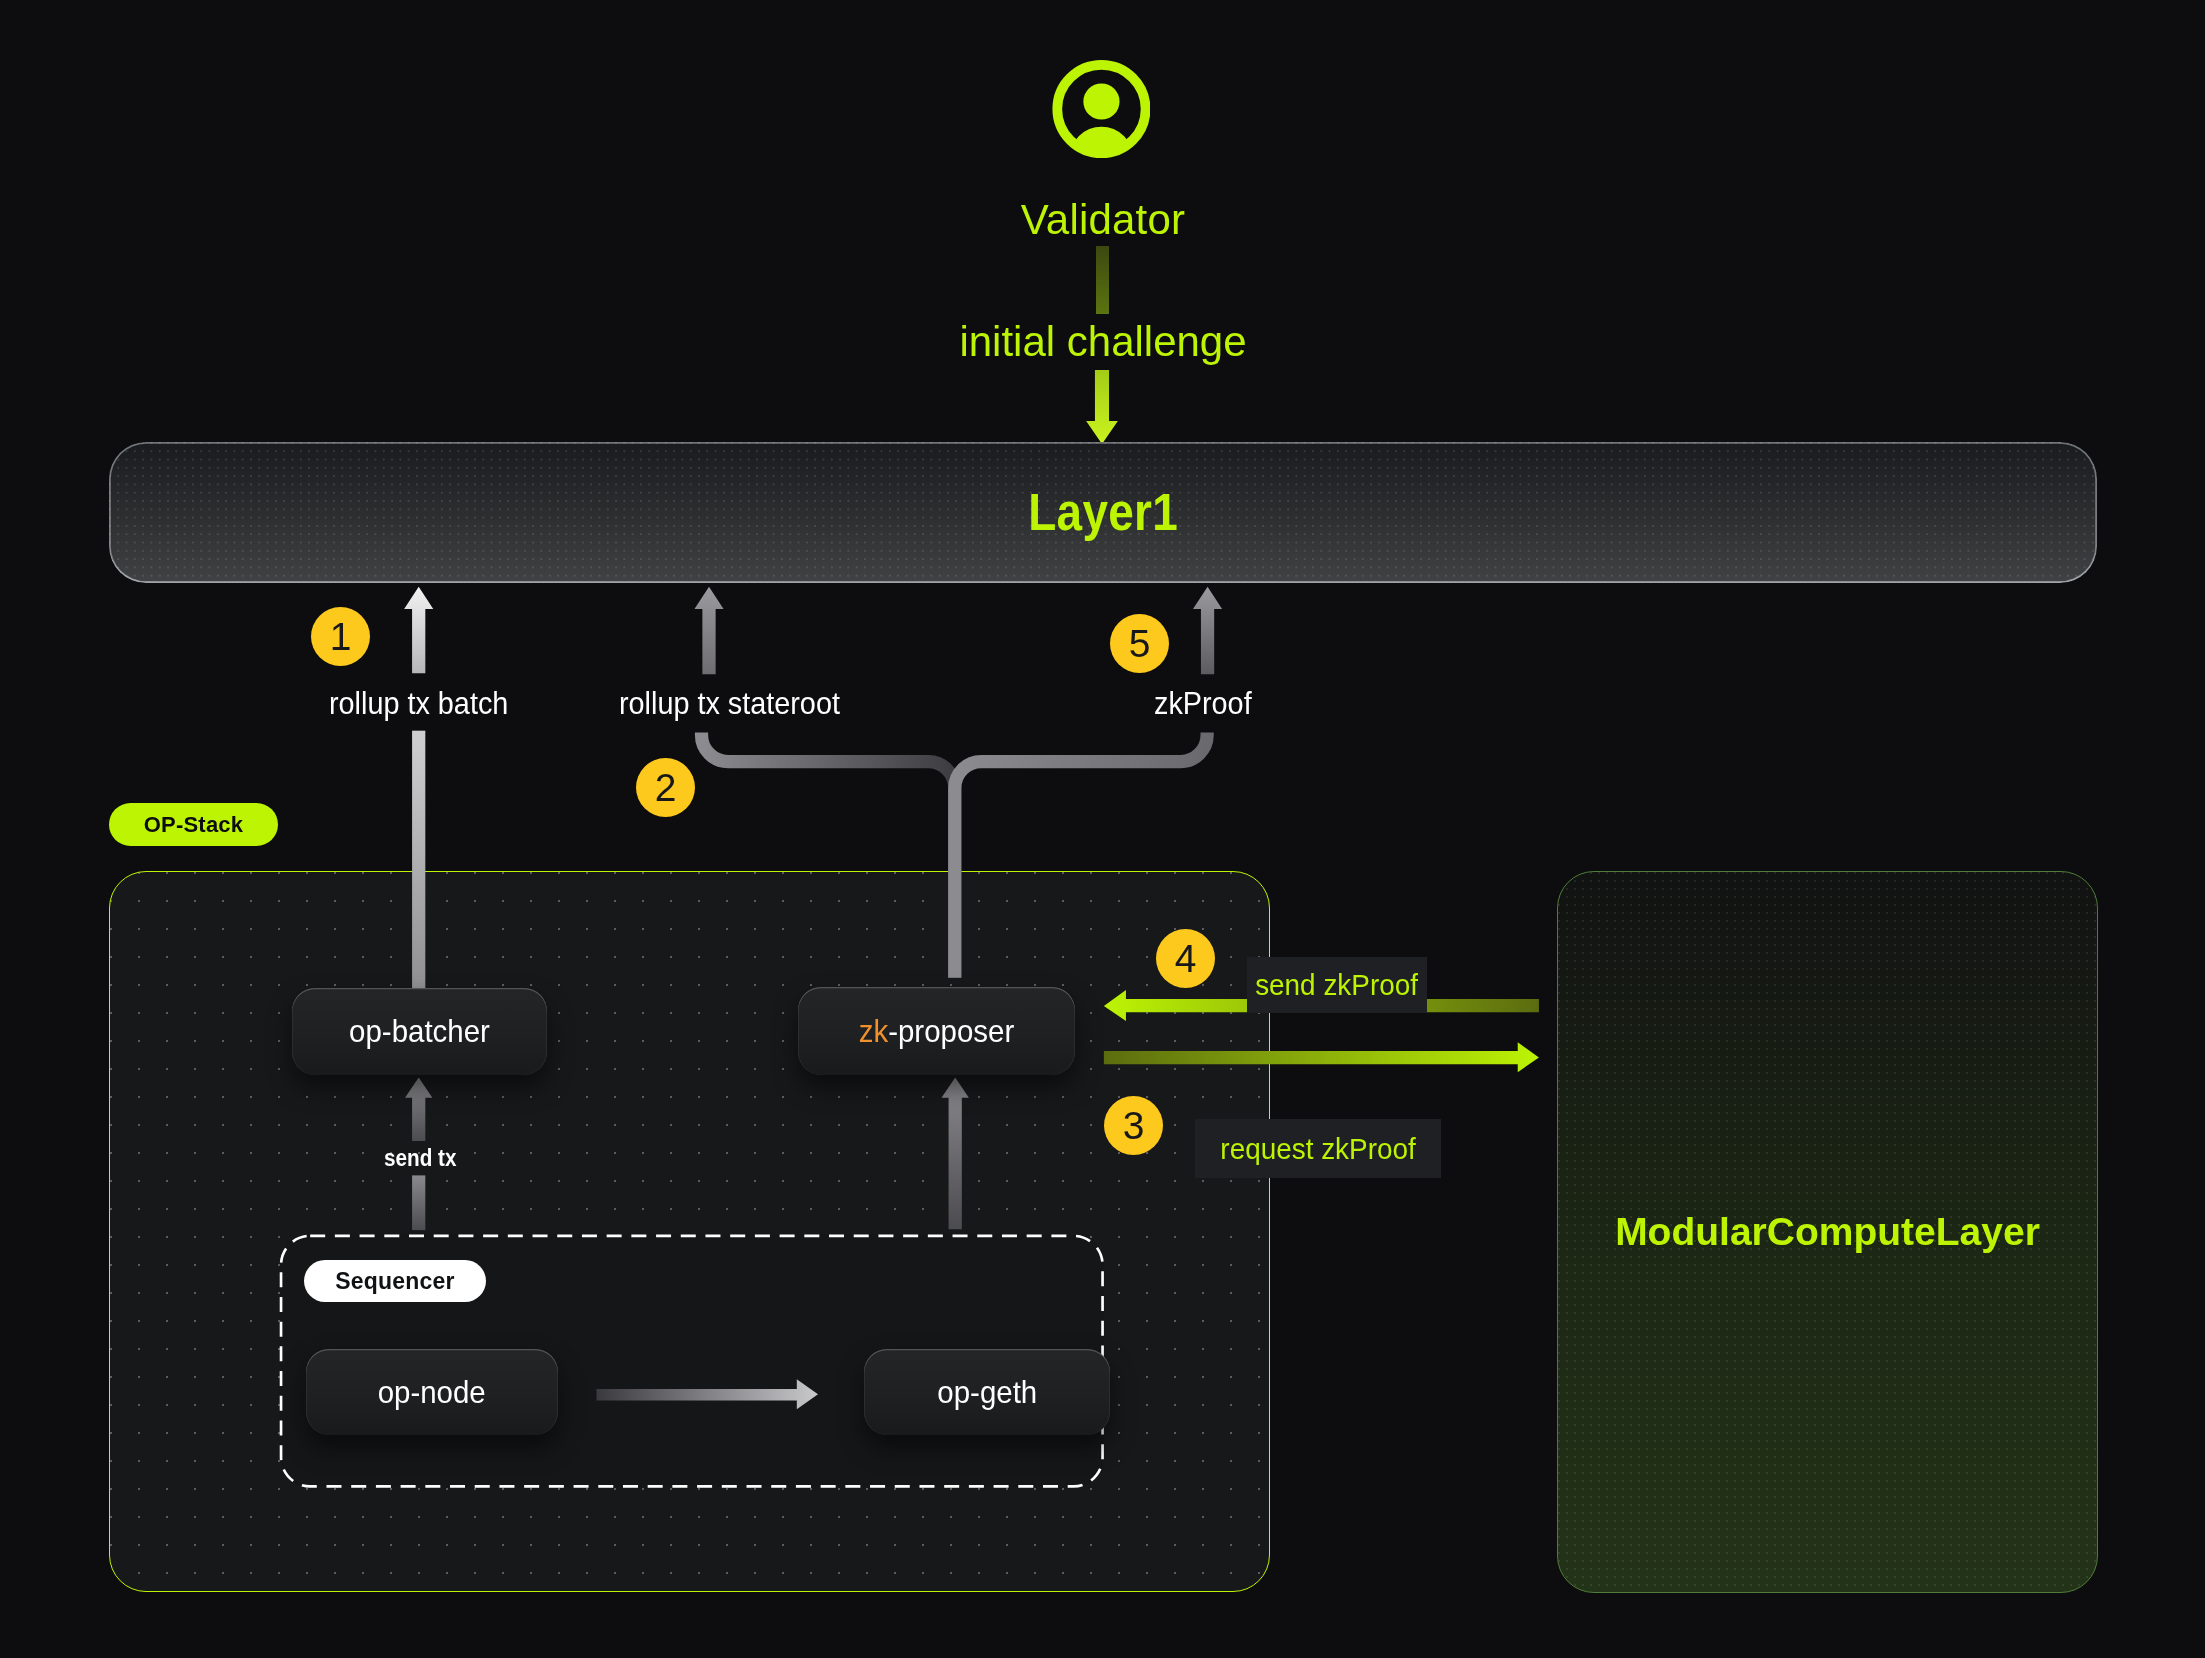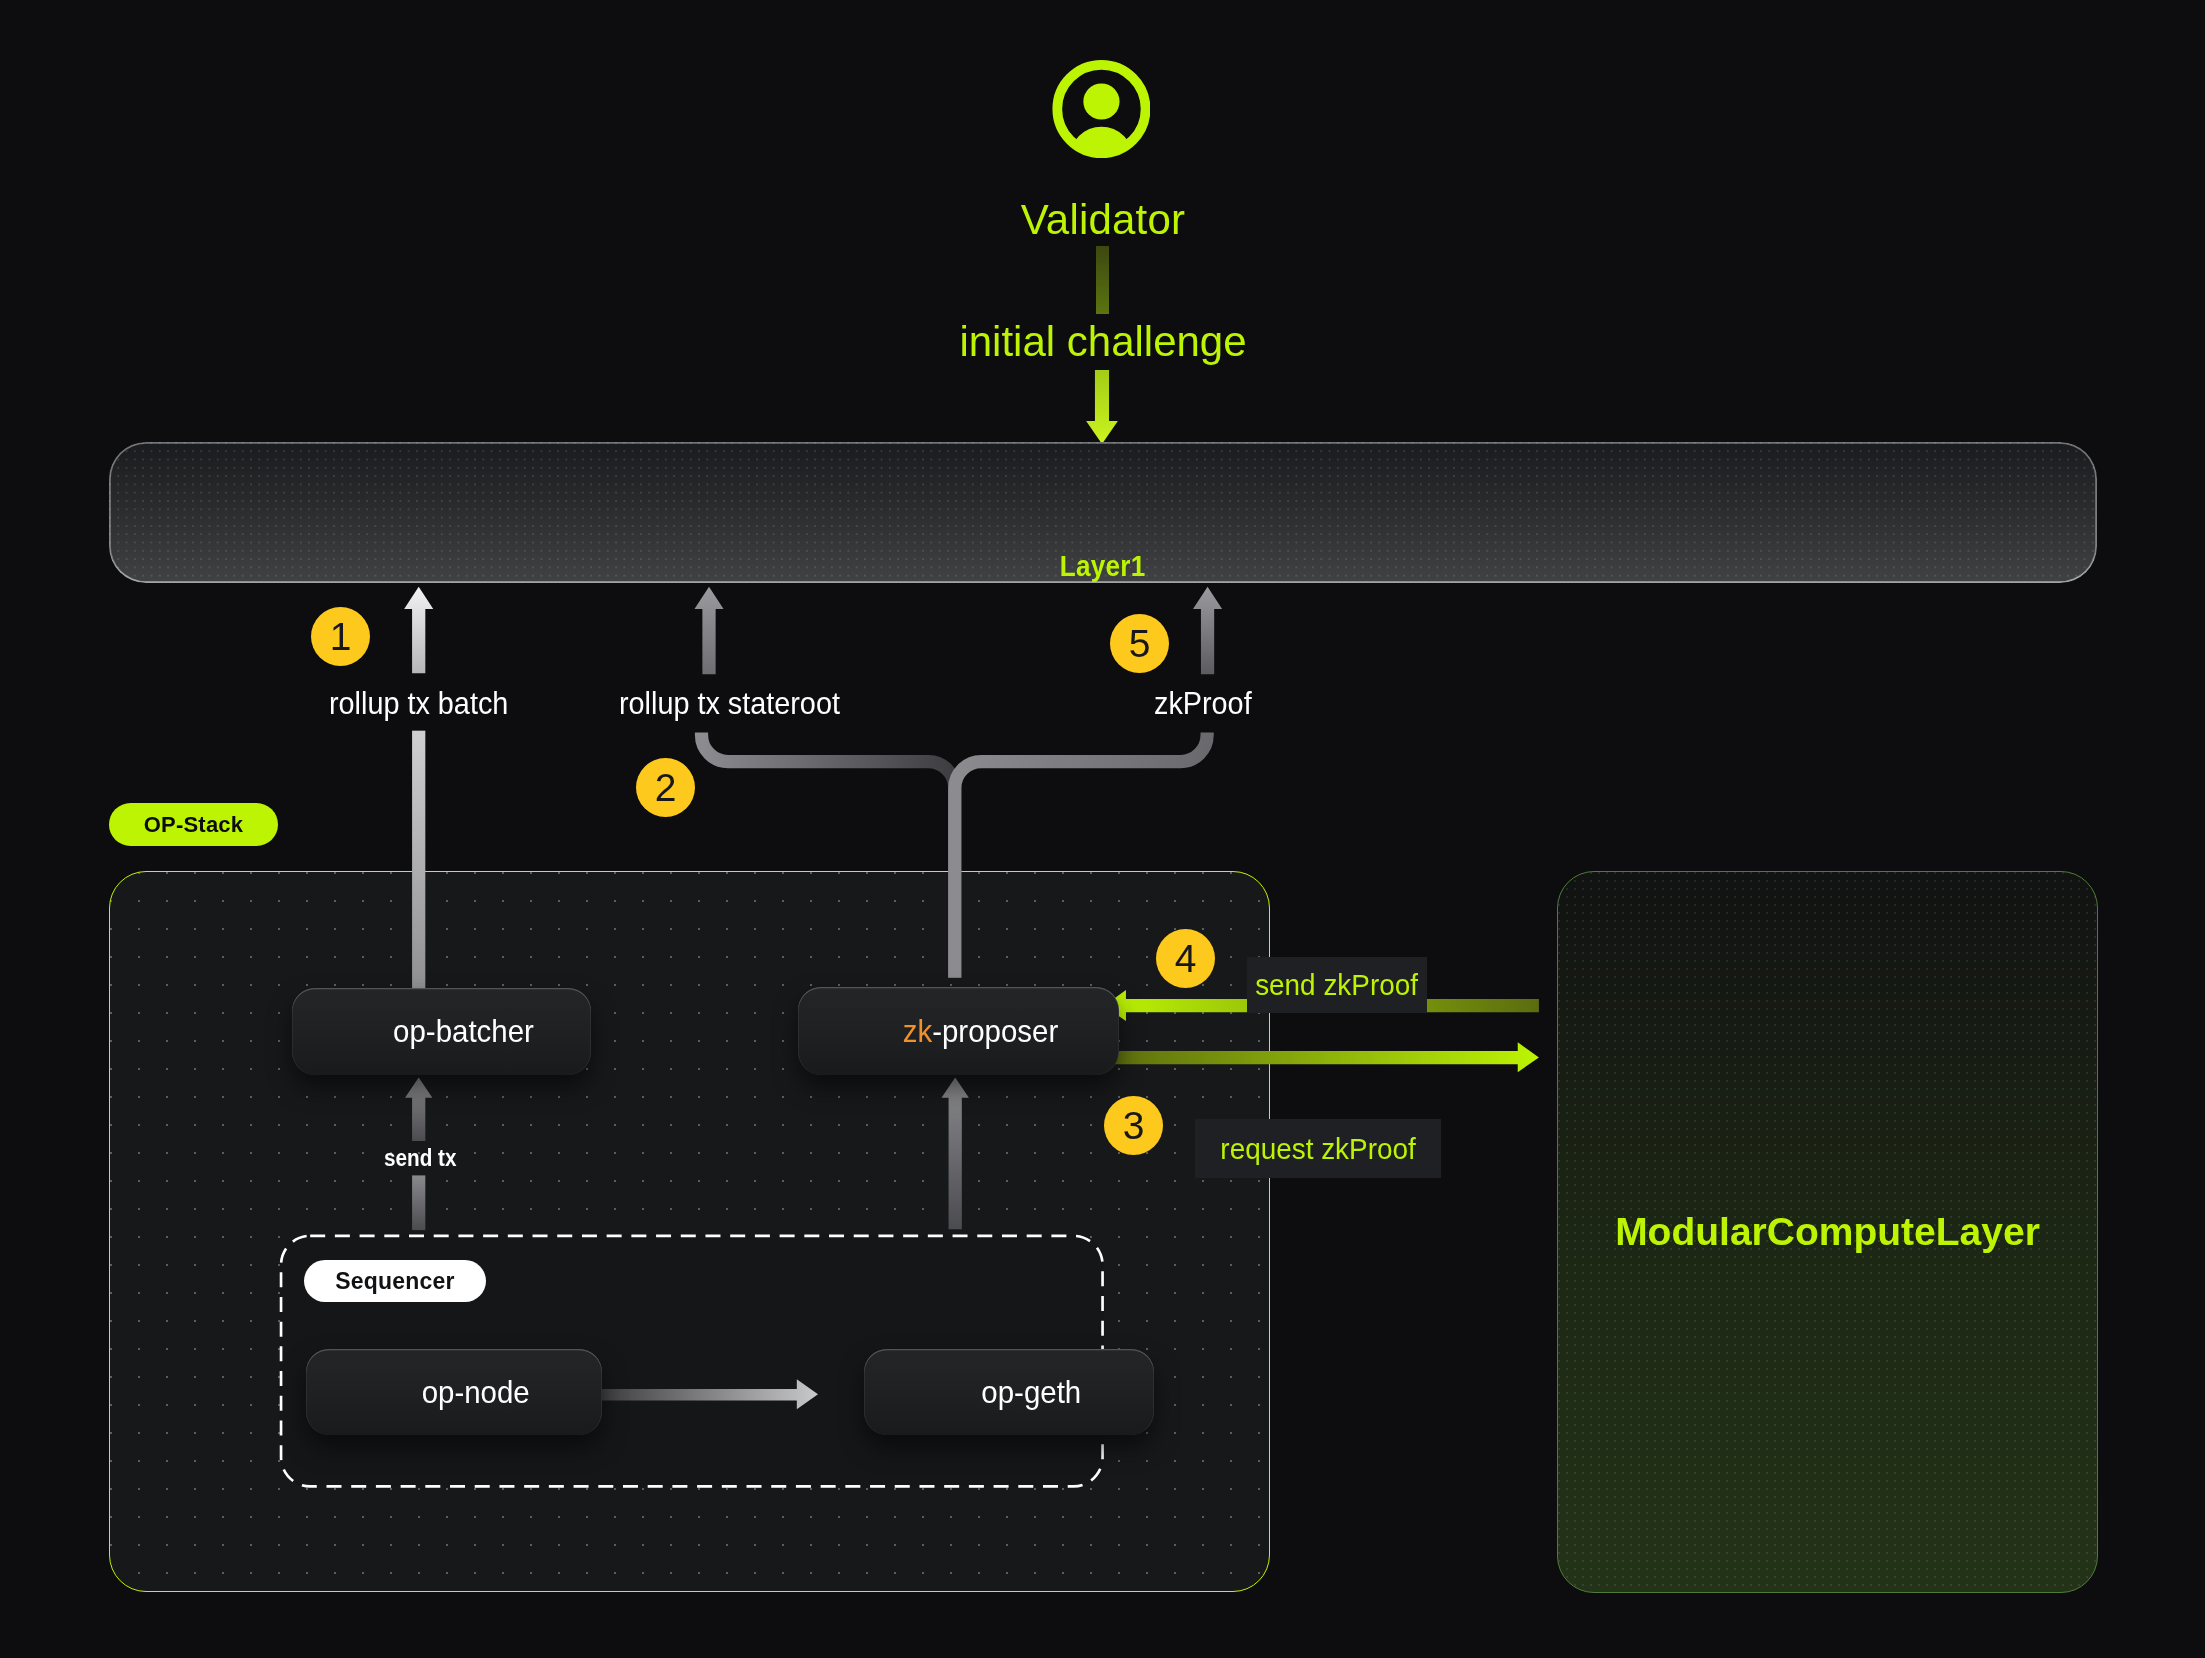--- a/index.html
+++ b/index.html
@@ -21,22 +21,22 @@
   #challenge-arrow{left:1086px;top:370px;width:32px;height:74px;}
 
   
   #layer1{left:109px;top:442px;width:1988px;height:141px;border-radius:37px;
       background:
         radial-gradient(circle at 0.9px 0.9px, rgba(190,195,205,.17) 0.9px, transparent 1.2px) 0 0/8.3px 8.3px,
         linear-gradient(180deg,#1a1b1e 0%,#2c2d2f 50%,#414244 100%);
       box-shadow:inset 0 0 0 1.8px rgba(200,203,208,.50),
                  inset 0 -1.8px 0 rgba(255,255,255,.30);}
   #layer1-label{position:absolute;left:0;top:0;width:100%;height:100%;
-      display:flex;align-items:flex-end;justify-content:center;
-      color:#bdf404;font-size:29px;font-weight:700;letter-spacing:0.3px;}
+      display:flex;align-items:center;justify-content:center;
+      color:#bdf404;font-size:51px;font-weight:700;letter-spacing:0.3px;}
   #layer1-label>span{display:inline-block;transform:scaleX(.9);}
 
   
   .step{border-radius:50%;background:#fdc91d;display:flex;align-items:center;
       justify-content:center;color:#18181b;font-size:39px;font-weight:400;
       font-family:"Liberation Sans",sans-serif;line-height:1;}
 
   
   .glabel{color:#ffffff;font-size:32px;font-weight:400;white-space:nowrap;
       line-height:1;transform:scaleX(.90);transform-origin:left center;}
@@ -52,21 +52,21 @@
         #17181a;}
 
   
   .node{border-radius:23px;
       background:linear-gradient(180deg,#242527 0%,#1f2022 55%,#191a1c 100%);
       box-shadow:inset 0 1.3px 0 rgba(255,255,255,.22),
                  inset 0.9px 0 0 rgba(255,255,255,.07),
                  inset -0.9px 0 0 rgba(255,255,255,.07),
                  0 12.4px 23px rgba(0,0,0,.5);
       display:flex;align-items:center;justify-content:center;
-      color:#fff;font-size:32px;font-weight:400;padding-left:44px;}
+      color:#fff;font-size:32px;font-weight:400;}
   .node>span{transform:scaleX(.92);display:inline-block;}
   .nlab>span{transform:none;display:inline;}
   #op-batcher{left:292px;top:988px;width:255px;height:87px;}
   #zk-proposer{left:798px;top:987px;width:277px;height:88px;}
   #op-node{left:306px;top:1349px;width:252px;height:86px;}
   #op-geth{left:864px;top:1349px;width:246px;height:86px;}
 
   
   #seq-box{left:280px;top:1234px;width:824px;height:253px;border-radius:29px;
       background:#151618;}

